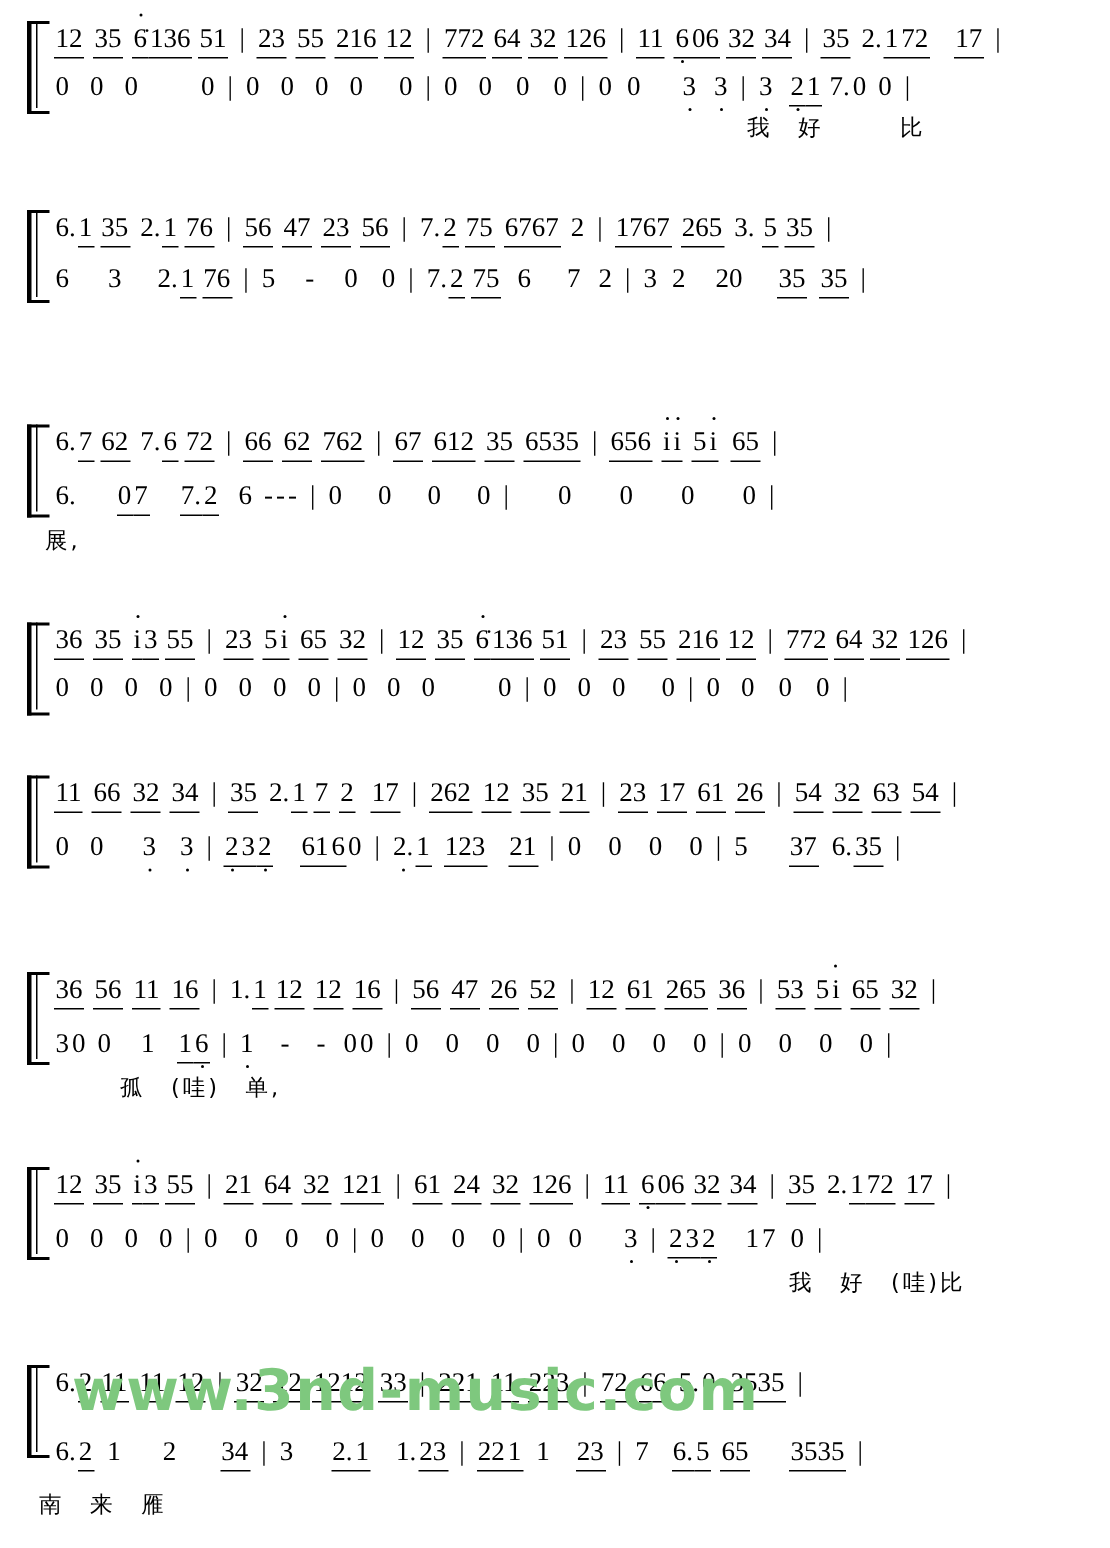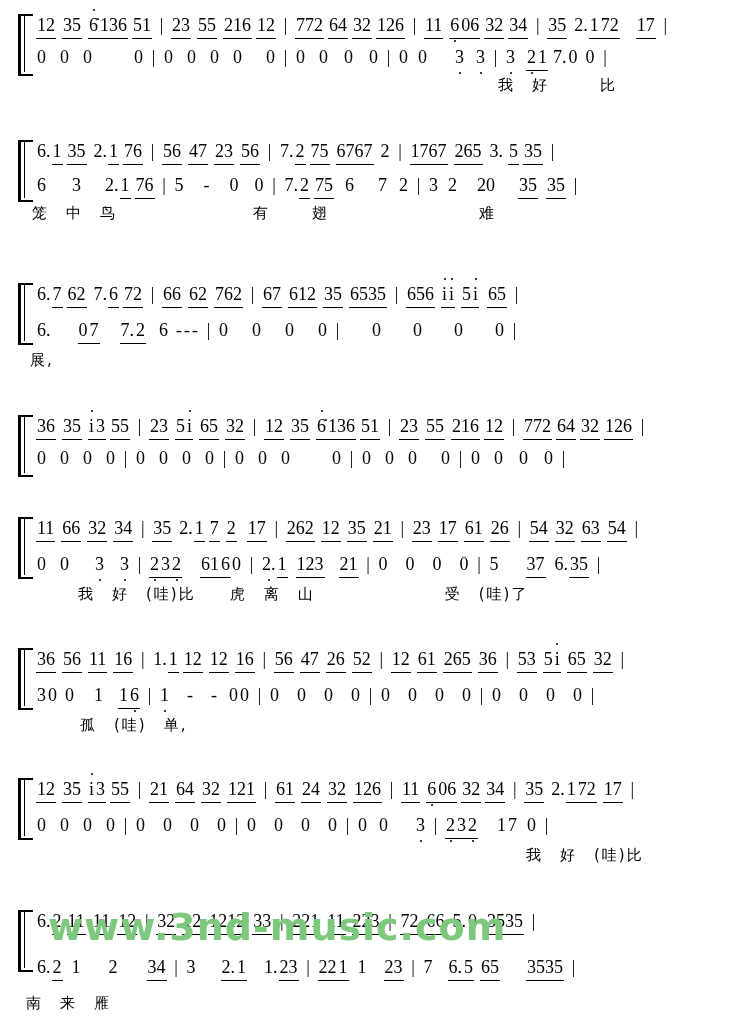--- a/index.html
+++ b/index.html
@@ -158,21 +158,20 @@
       <span class="note">6</span><span class="sp" style="width:24px"></span><span class="note">3</span><span class="sp" style="width:22px"></span><span class="note">2.</span><span class="note b1">1</span><span class="sp" style="width:4px"></span><span class="note b1">76</span>
       <span class="bar">|</span>
       <span class="note">5</span><span class="sp" style="width:18px"></span><span class="note">-</span><span class="sp" style="width:18px"></span><span class="note">0</span><span class="sp" style="width:14px"></span><span class="note">0</span>
       <span class="bar">|</span>
       <span class="note">7.</span><span class="note b1">2</span><span class="sp" style="width:4px"></span><span class="note b1">75</span><span class="sp" style="width:10px"></span><span class="note">6</span><span class="sp" style="width:22px"></span><span class="note">7</span><span class="sp" style="width:10px"></span><span class="note">2</span>
       <span class="bar">|</span>
       <span class="note">3</span><span class="sp" style="width:8px"></span><span class="note">2</span><span class="sp" style="width:18px"></span><span class="note">20</span><span class="sp" style="width:22px"></span><span class="note b1">35</span><span class="sp" style="width:8px"></span><span class="note b1">35</span>
       <span class="bar">|</span>
     </div>
 
-    <div class="lyric" style="top:64px;left:14px;">笼　中　鸟<span style="display:inline-block;width:136px"></span>有<span style="display:inline-block;width:42px"></span>翅<span style="display:inline-block;width:150px"></span>难</div>
   </div>
 
   <div class="system" style="top:283px;height:105px;">
     <div class="brace"></div>
 
     <div class="line upper">
       <span class="note">6.</span><span class="note b1">7</span><span class="sp" style="width:4px"></span><span class="note b1">62</span><span class="sp" style="width:6px"></span><span class="note">7.</span><span class="note b1">6</span><span class="sp" style="width:4px"></span><span class="note b1">72</span>
       <span class="bar">|</span>
       <span class="note b1">66</span><span class="sp" style="width:6px"></span><span class="note b1">62</span><span class="sp" style="width:6px"></span><span class="note b1">762</span>
       <span class="bar">|</span>
@@ -246,21 +245,20 @@
       <span class="note b1 d1">2</span><span class="note b1">3</span><span class="note b1 d1">2</span><span class="sp" style="width:18px"></span><span class="note b1">61</span><span class="note b1">6</span><span class="note">0</span>
       <span class="bar">|</span>
       <span class="note d1">2.</span><span class="note b1">1</span><span class="sp" style="width:8px"></span><span class="note b1">123</span><span class="sp" style="width:14px"></span><span class="note b1">21</span>
       <span class="bar">|</span>
       <span class="note">0</span><span class="sp" style="width:16px"></span><span class="note">0</span><span class="sp" style="width:16px"></span><span class="note">0</span><span class="sp" style="width:16px"></span><span class="note">0</span>
       <span class="bar">|</span>
       <span class="note">5</span><span class="sp" style="width:26px"></span><span class="note b1">37</span><span class="sp" style="width:8px"></span><span class="note">6.</span><span class="note b1">35</span>
       <span class="bar">|</span>
     </div>
 
-    <div class="lyric" style="top:68px;left:60px;">我　好　(哇)比<span style="display:inline-block;width:34px"></span>虎　离　山<span style="display:inline-block;width:130px"></span>受　(哇)了</div>
   </div>
 
   <div class="system" style="top:648px;height:105px;">
     <div class="brace"></div>
 
     <div class="line upper">
       <span class="note b1">36</span><span class="sp" style="width:6px"></span><span class="note b1">56</span><span class="sp" style="width:6px"></span><span class="note b1">11</span><span class="sp" style="width:6px"></span><span class="note b1">16</span>
       <span class="bar">|</span>
       <span class="note">1.</span><span class="note b1">1</span><span class="sp" style="width:4px"></span><span class="note b1">12</span><span class="sp" style="width:6px"></span><span class="note b1">12</span><span class="sp" style="width:6px"></span><span class="note b1">16</span>
       <span class="bar">|</span>

